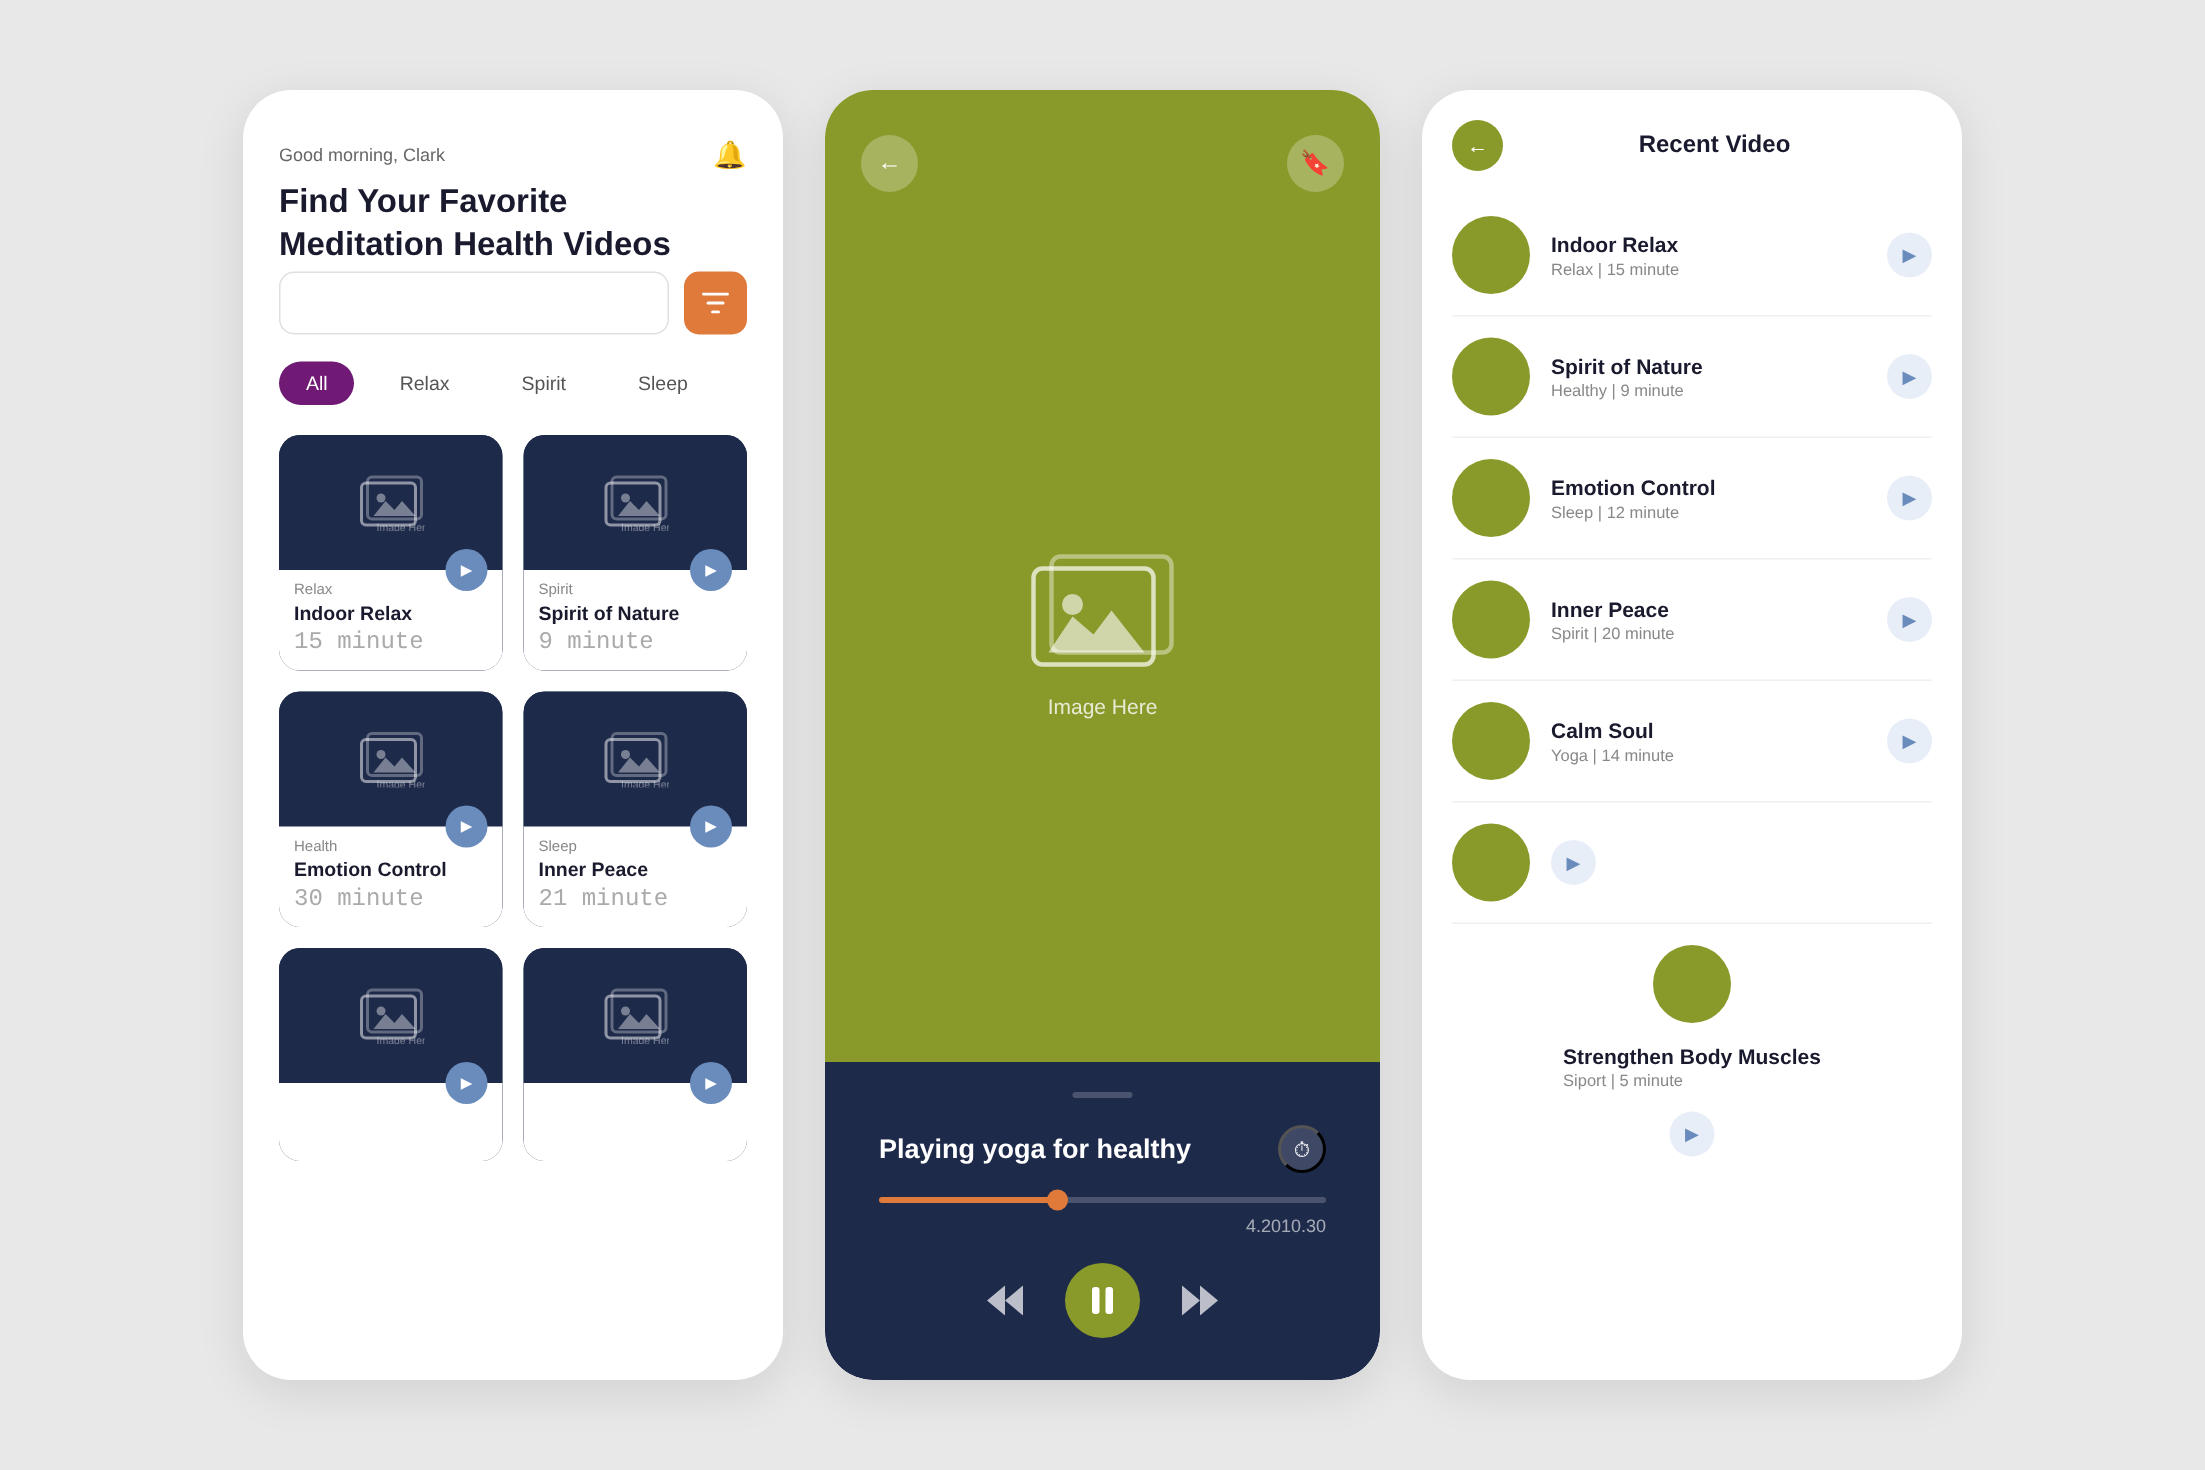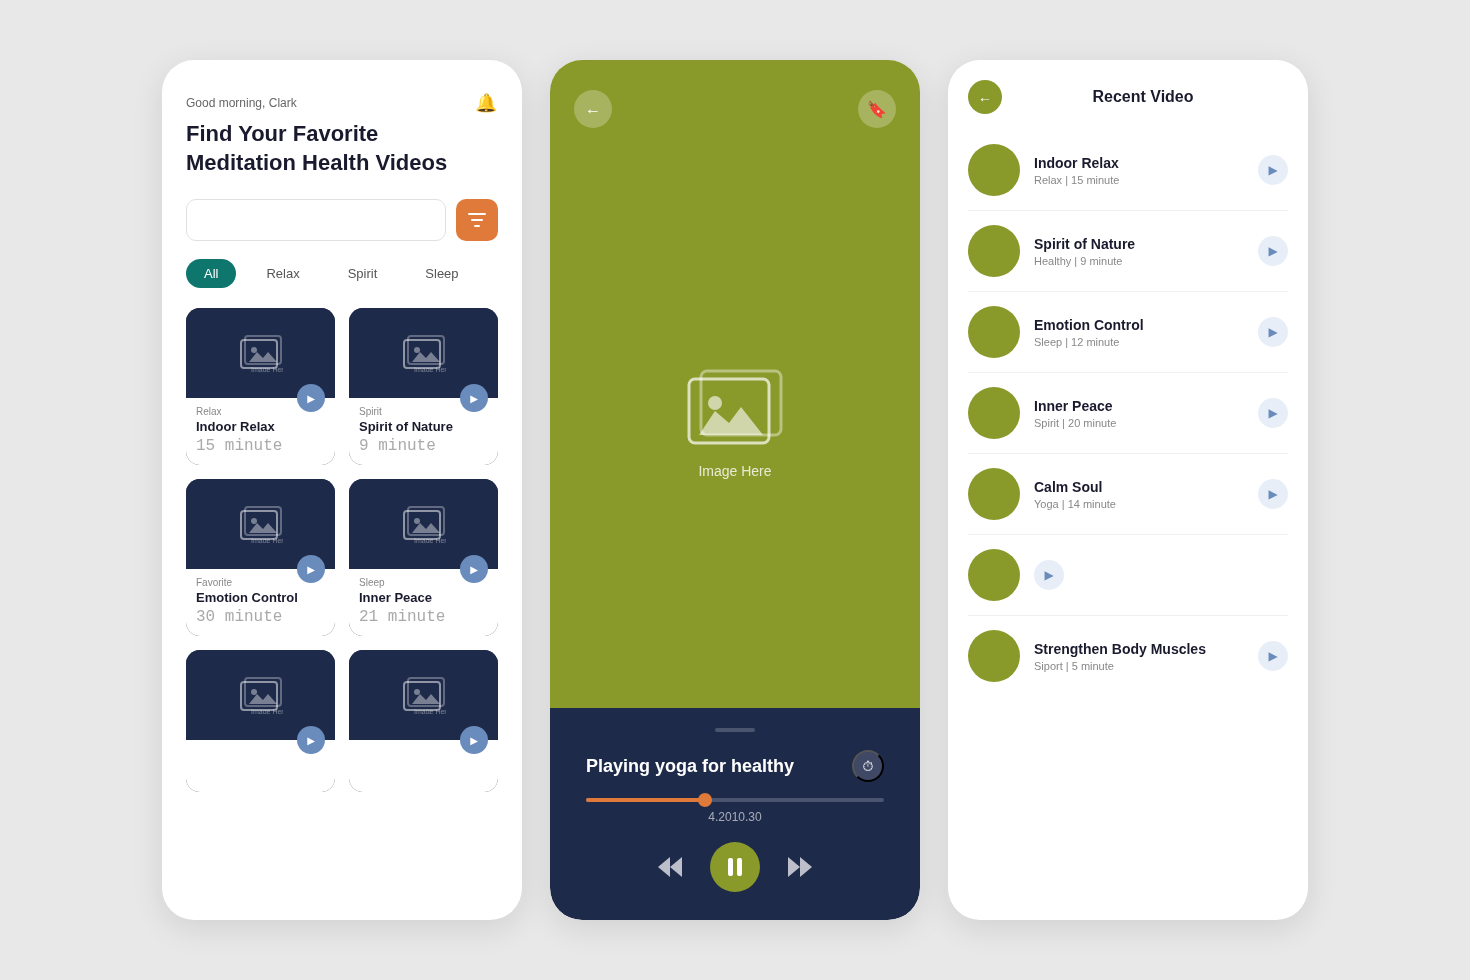--- a/index.html
+++ b/index.html
@@ -41,21 +41,21 @@
     }
     .bell-icon {
       font-size: 18px;
       color: #333;
     }
     .main-title {
       font-size: 22px;
       font-weight: 700;
       color: #1a1a2e;
       line-height: 1.3;
-      margin-bottom: 22px;
+      margin-bottom: 4px;
     }
     .search-row {
       display: flex;
       gap: 10px;
       margin-bottom: 18px;
     }
     .search-input {
       flex: 1;
       height: 42px;
       border: 1.5px solid #e0e0e0;
@@ -86,21 +86,21 @@
     }
     .tab-btn {
       padding: 7px 18px;
       border-radius: 20px;
       border: none;
       cursor: pointer;
       font-size: 13px;
       font-weight: 500;
     }
     .tab-btn.active {
-      background: #0f766e;
+      background: #701a75;
       color: #fff;
     }
     .tab-btn.inactive {
       background: transparent;
       color: #555;
     }
     .video-grid {
       display: grid;
       grid-template-columns: 1fr 1fr;
       gap: 14px;
@@ -265,21 +265,21 @@
       width: 14px;
       height: 14px;
       background: #e07a3a;
       border-radius: 50%;
       position: absolute;
       right: -7px;
       top: -5px;
     }
     .time-row {
       display: flex;
-      justify-content: center;
+      justify-content: flex-end;
       color: rgba(255,255,255,0.6);
       font-size: 12px;
       margin-bottom: 18px;
     }
     .controls-row {
       display: flex;
       justify-content: center;
       align-items: center;
       gap: 28px;
     }
@@ -347,20 +347,21 @@
     }
     .recent-item {
       display: flex;
       align-items: center;
       padding: 14px 0;
       border-bottom: 1px solid #f0f0f0;
       gap: 14px;
     }
     .recent-item:last-child {
       border-bottom: none;
+      flex-direction: column;
     }
     .recent-thumb {
       width: 52px;
       height: 52px;
       background: #8a9a2a;
       border-radius: 50%;
       flex-shrink: 0;
     }
     .recent-info {
       flex: 1;
@@ -463,21 +464,21 @@
           <svg width="44" height="38" viewBox="0 0 44 38" fill="none">
             <rect x="2" y="6" width="36" height="28" rx="3" fill="none" stroke="rgba(255,255,255,0.5)" stroke-width="2"></rect>
             <rect x="6" y="2" width="36" height="28" rx="3" fill="none" stroke="rgba(255,255,255,0.3)" stroke-width="2"></rect>
             <path d="M10 28 L18 18 L24 24 L29 18 L38 28Z" fill="rgba(255,255,255,0.4)"></path>
             <circle cx="15" cy="16" r="3" fill="rgba(255,255,255,0.4)"></circle>
             <text x="12" y="38" fill="rgba(255,255,255,0.4)" font-size="7" font-family="Arial">Image Here</text>
           </svg>
         </div>
         <div class="video-card-info">
           <div class="play-btn-overlay">▶</div>
-          <div class="video-category">Favorite</div>
+          <div class="video-category">Health</div>
           <div class="video-title">Emotion Control</div>
           <div class="video-duration">30 minute</div>
         </div>
       </div>
 
       <div class="video-card">
         <div class="video-thumb">
           <svg width="44" height="38" viewBox="0 0 44 38" fill="none">
             <rect x="2" y="6" width="36" height="28" rx="3" fill="none" stroke="rgba(255,255,255,0.5)" stroke-width="2"></rect>
             <rect x="6" y="2" width="36" height="28" rx="3" fill="none" stroke="rgba(255,255,255,0.3)" stroke-width="2"></rect>

